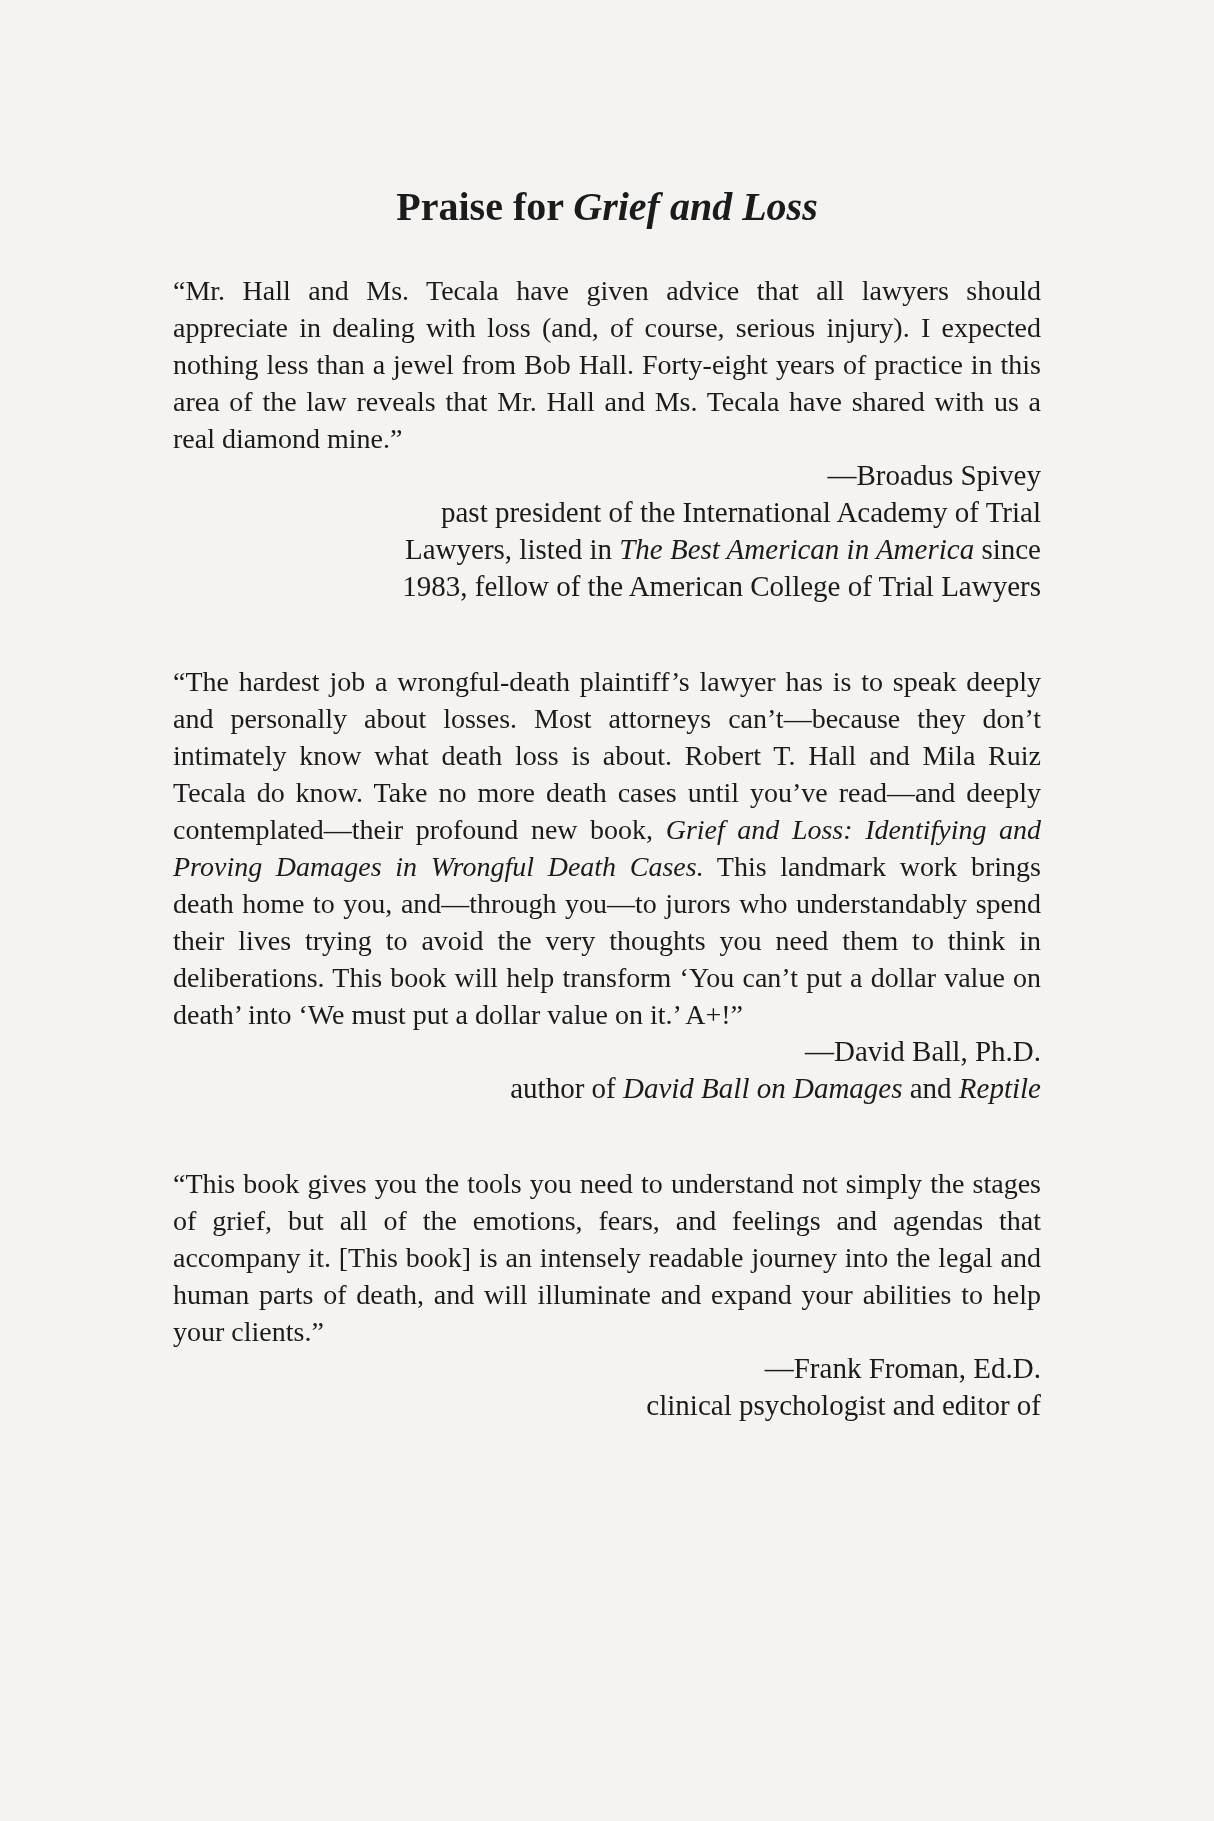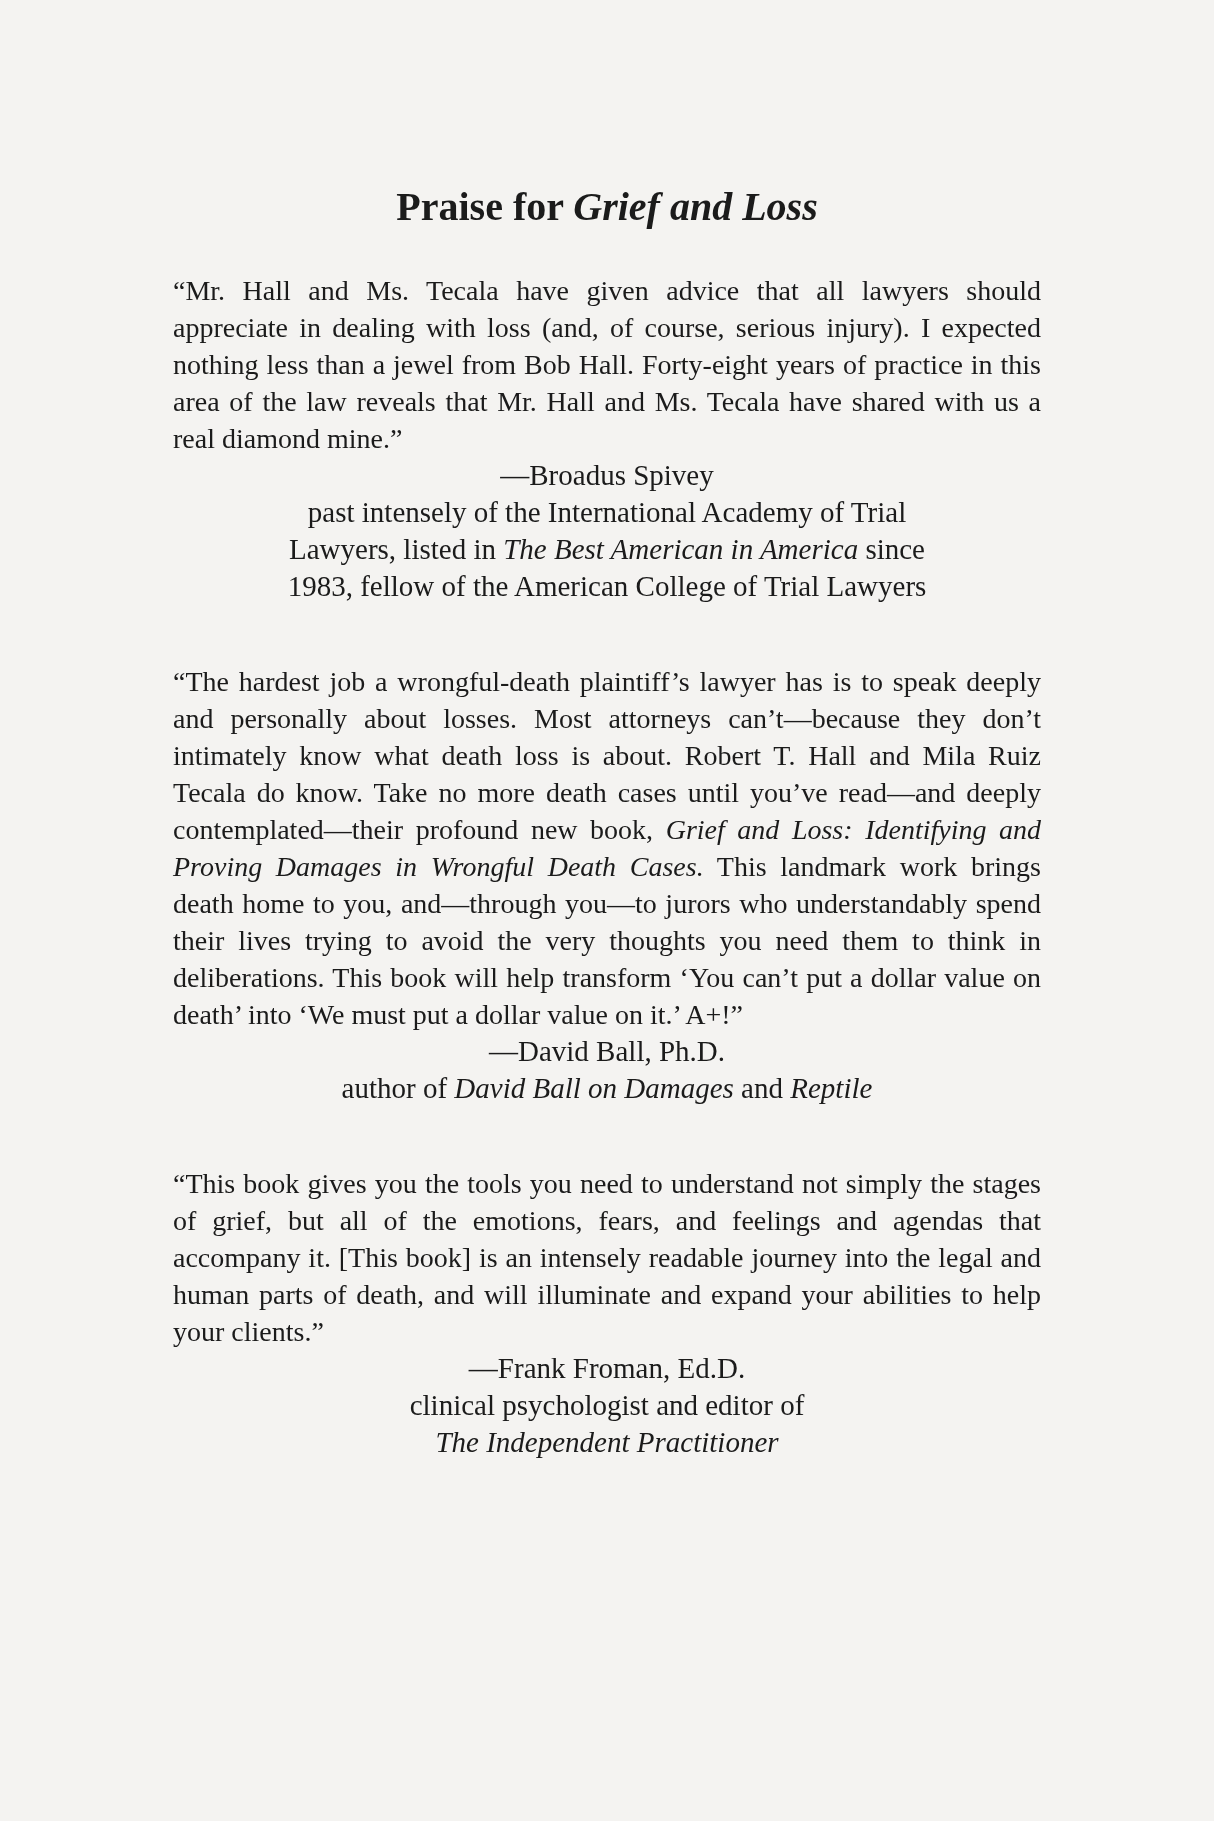--- a/index.html
+++ b/index.html
@@ -33,55 +33,54 @@
     line-height: 37px;
     text-align: justify;
     margin: 0;
   }
   .quote-paragraph em, .attribution em {
     font-style: italic;
   }
   .attribution {
     font-size: 29px;
     line-height: 37px;
-    text-align: center;
+    text-align: right;
     margin: 0 0 58px 0;
   }
   .quote-block:last-child .attribution {
     margin-bottom: 0;
   }
 </style>
 </head>
 <body>
 
 <div class="page" style="background: rgb(244, 243, 241); color: rgb(27, 27, 27);">
   <div class="content">
     <h1 class="page-title"><span>Praise for </span><em>Grief and Loss</em></h1>
     <div>
   <div class="quote-block">
     <p class="quote-paragraph"><span>“Mr. Hall and Ms. Tecala have given advice that all lawyers should appreciate in dealing with loss (and, of course, serious injury). I expected nothing less than a jewel from Bob Hall. Forty-eight years of practice in this area of the law reveals that Mr. Hall and Ms. Tecala have shared with us a real diamond mine.”</span></p>
     <div class="attribution">
             <div class="attr-line"><span>—Broadus Spivey</span></div>
-            <div class="attr-line"><span>past intensely of the International Academy of Trial</span></div>
+            <div class="attr-line"><span>past president of the International Academy of Trial</span></div>
             <div class="attr-line"><span>Lawyers, listed in </span><em>The Best American in America</em><span> since</span></div>
             <div class="attr-line"><span>1983, fellow of the American College of Trial Lawyers</span></div>
           </div>
   </div>
 
   <div class="quote-block">
     <p class="quote-paragraph"><span>“The hardest job a wrongful-death plaintiff’s lawyer has is to speak deeply and personally about losses. Most attorneys can’t—because they don’t intimately know what death loss is about. Robert T. Hall and Mila Ruiz Tecala do know. Take no more death cases until you’ve read—and deeply contemplated—their profound new book, </span><em>Grief and Loss: Identifying and Proving Damages in Wrongful Death Cases.</em><span> This landmark work brings death home to you, and—through you—to jurors who understandably spend their lives trying to avoid the very thoughts you need them to think in deliberations. This book will help transform ‘You can’t put a dollar value on death’ into ‘We must put a dollar value on it.’ A+!”</span></p>
     <div class="attribution">
             <div class="attr-line"><span>—David Ball, Ph.D.</span></div>
             <div class="attr-line"><span>author of </span><em>David Ball on Damages</em><span> and </span><em>Reptile</em></div>
           </div>
   </div>
 
   <div class="quote-block">
     <p class="quote-paragraph"><span>“This book gives you the tools you need to understand not simply the stages of grief, but all of the emotions, fears, and feelings and agendas that accompany it. [This book] is an intensely readable journey into the legal and human parts of death, and will illuminate and expand your abilities to help your clients.”</span></p>
     <div class="attribution">
             <div class="attr-line"><span>—Frank Froman, Ed.D.</span></div>
             <div class="attr-line"><span>clinical psychologist and editor of</span></div>
-            <div class="attr-line"><em>The Independent Practitioner</em></div>
           </div>
   </div>
 </div>
   </div>
 </div>
 
 </body></html>

